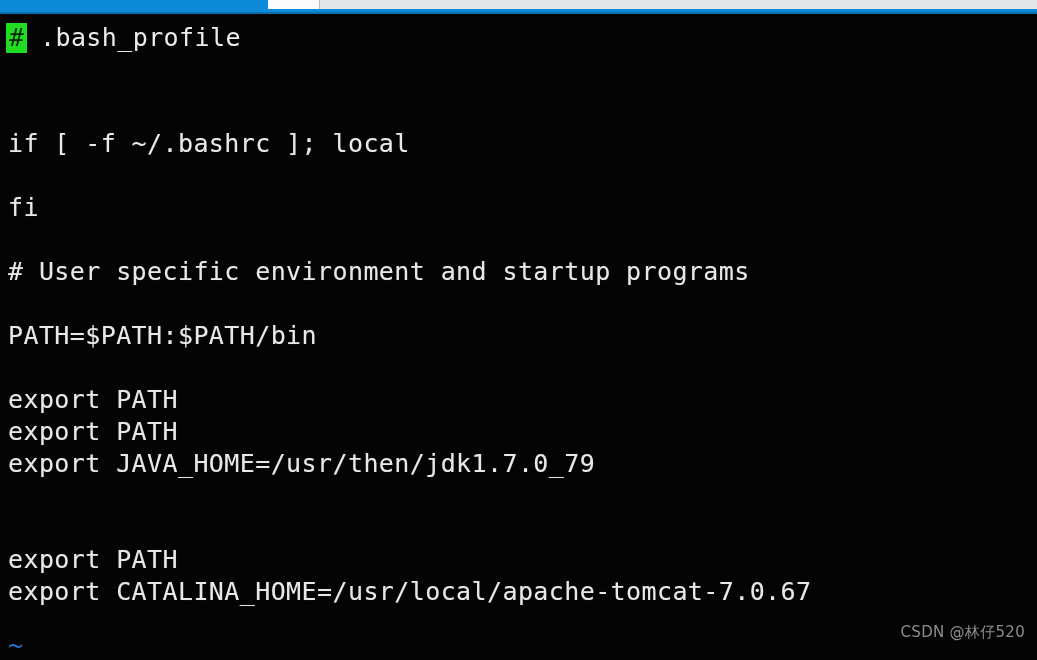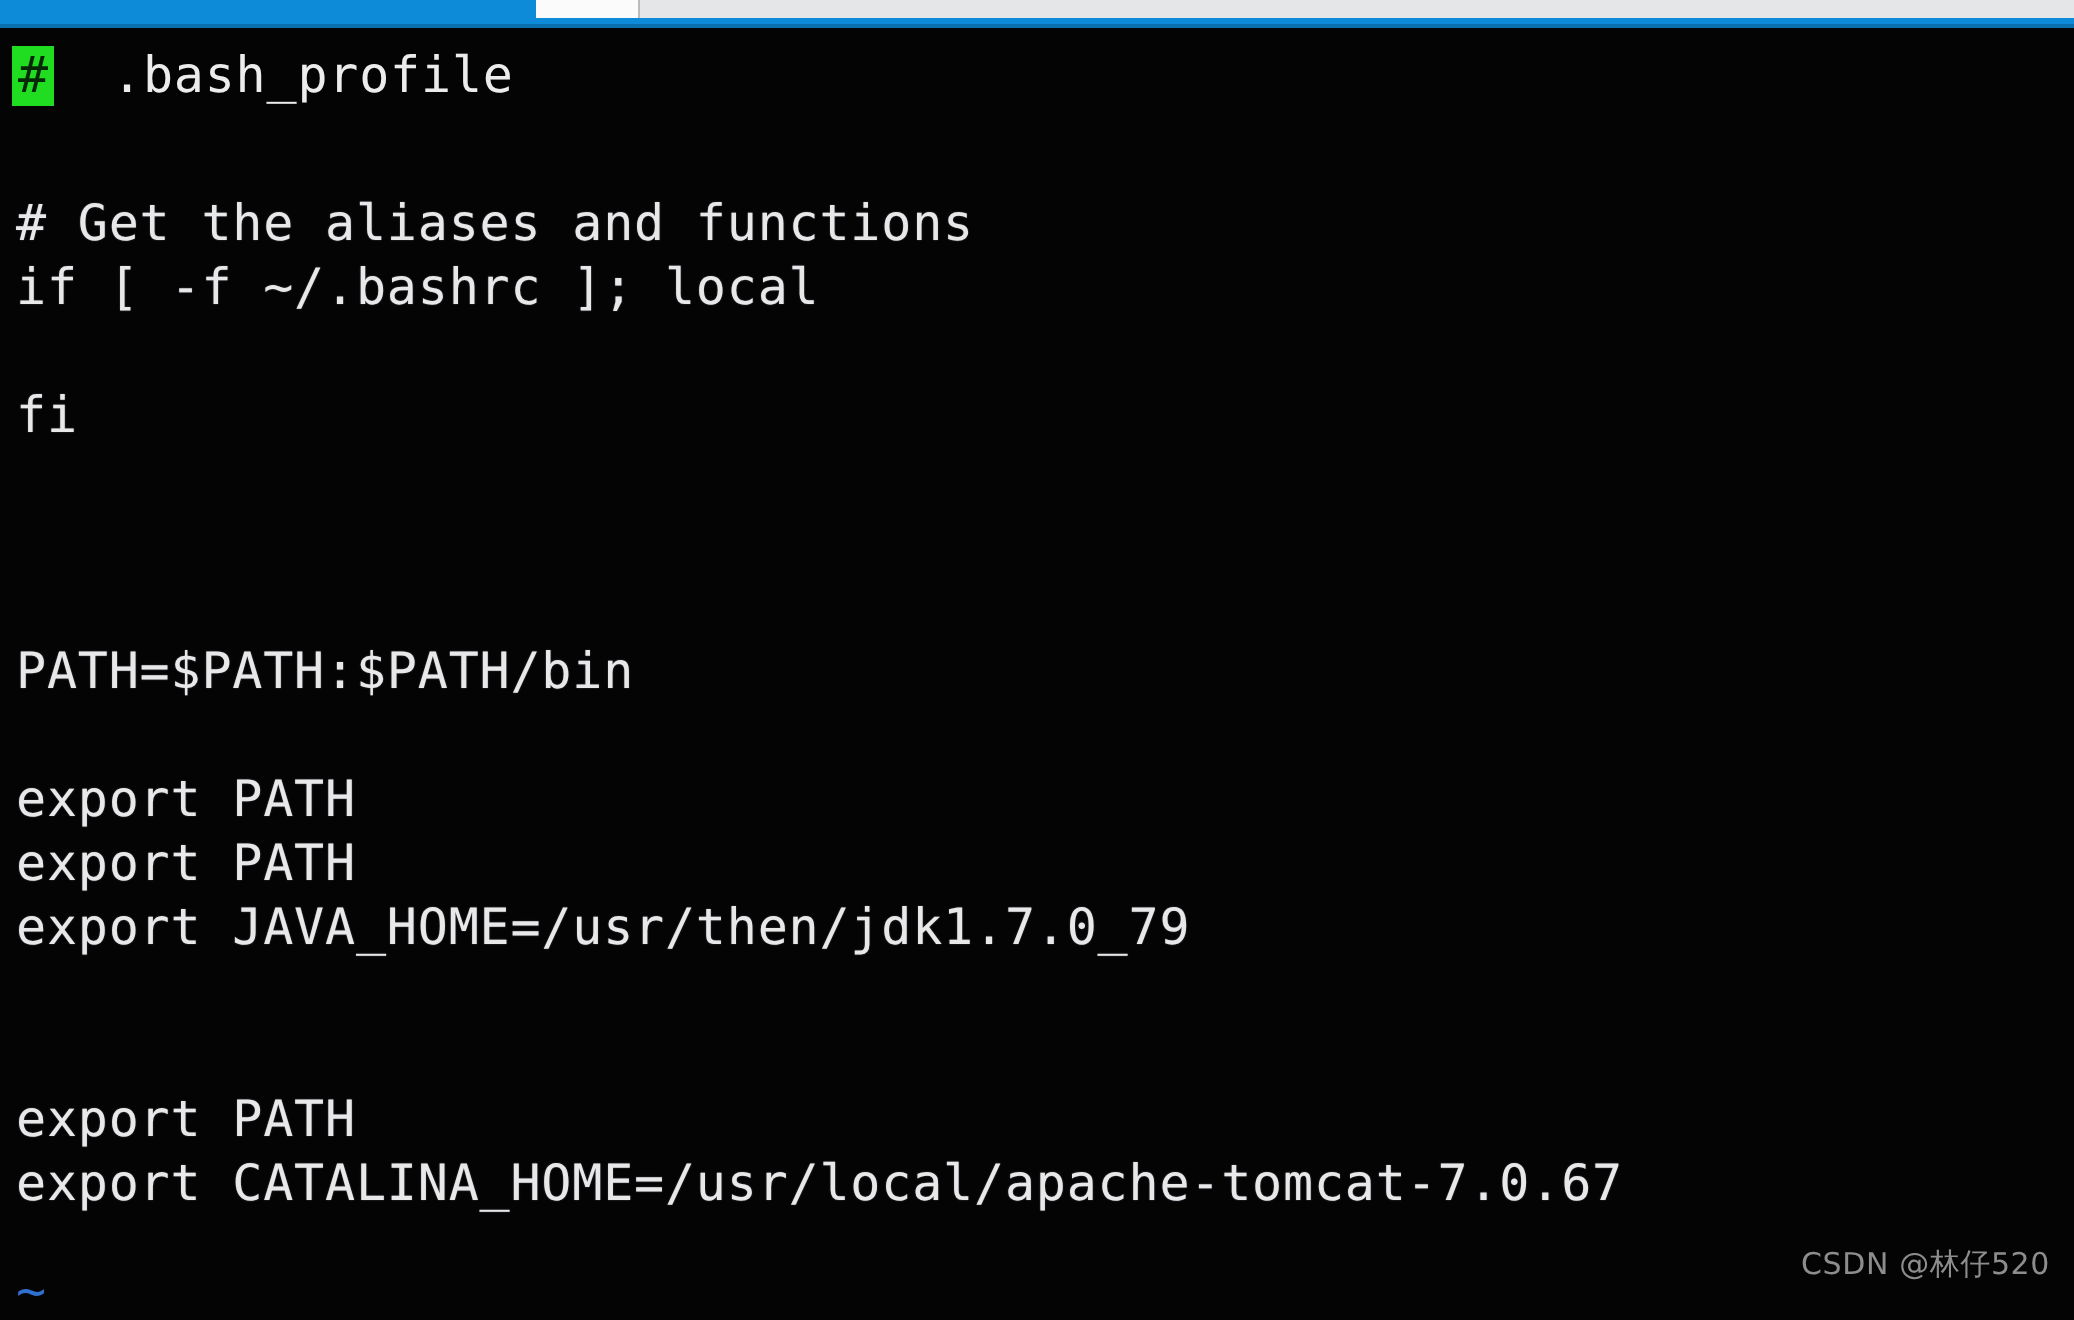--- a/index.html
+++ b/index.html
@@ -89,21 +89,20 @@
   }
   #filename-line {
     position: absolute;
     left: 40px;
     top: 9px;
     white-space: pre;
     color: #ececec;
     font-size: 25px;
     line-height: 30px;
     letter-spacing: 0.4px;
-    margin-left: 16px;
   }
 
   
   #tilde-marker {
     position: absolute;
     left: 8px;
     top: 618px;
     color: #2f6fd0;
     font-size: 25px;
     line-height: 28px;
@@ -130,24 +129,24 @@
     <div id="titlebar-strip"></div>
     <div id="titlebar-tab"></div>
   </div>
   <div id="titlebar-underline"></div>
 
   <div id="terminal">
 
     <div class="cursor-block">#</div>
     <div id="filename-line">.bash_profile</div>
 
-    <div class="line" style="top:82px"># Get the aliases and functions</div>
     <div class="line" style="top:114px">if [ -f ~/.bashrc ]; local</div>
     <div class="line" style="top:178px">fi</div>
     <div class="line" style="top:210px"></div>
+    <div class="line" style="top:242px"># User specific environment and startup programs</div>
     <div class="line" style="top:274px"></div>
     <div class="line" style="top:306px">PATH=$PATH:$PATH/bin</div>
     <div class="line" style="top:338px"></div>
     <div class="line" style="top:370px">export PATH</div>
     <div class="line" style="top:402px">export PATH</div>
     <div class="line" style="top:434px">export JAVA_HOME=/usr/then/jdk1.7.0_79</div>
     <div class="line" style="top:498px"></div>
     <div class="line" style="top:530px">export PATH</div>
     <div class="line" style="top:562px">export CATALINA_HOME=/usr/local/apache-tomcat-7.0.67</div>
 

